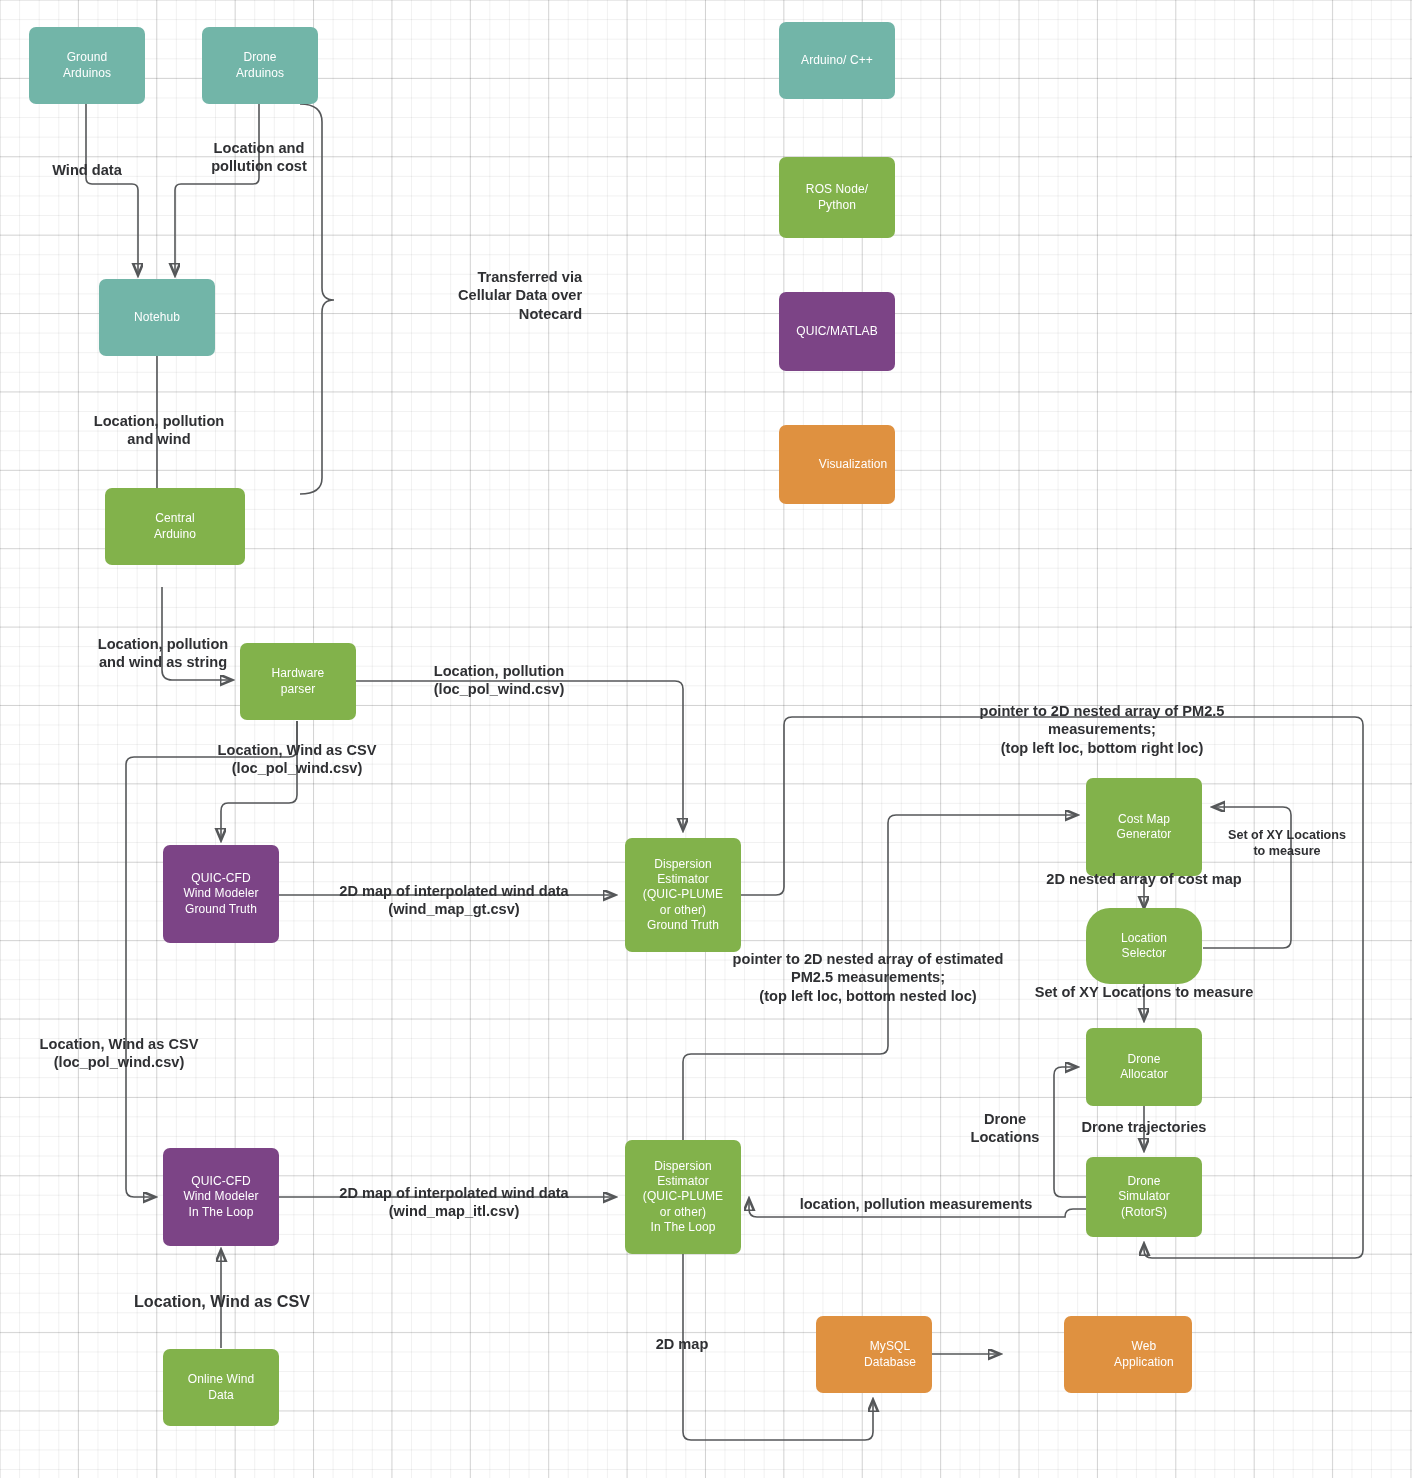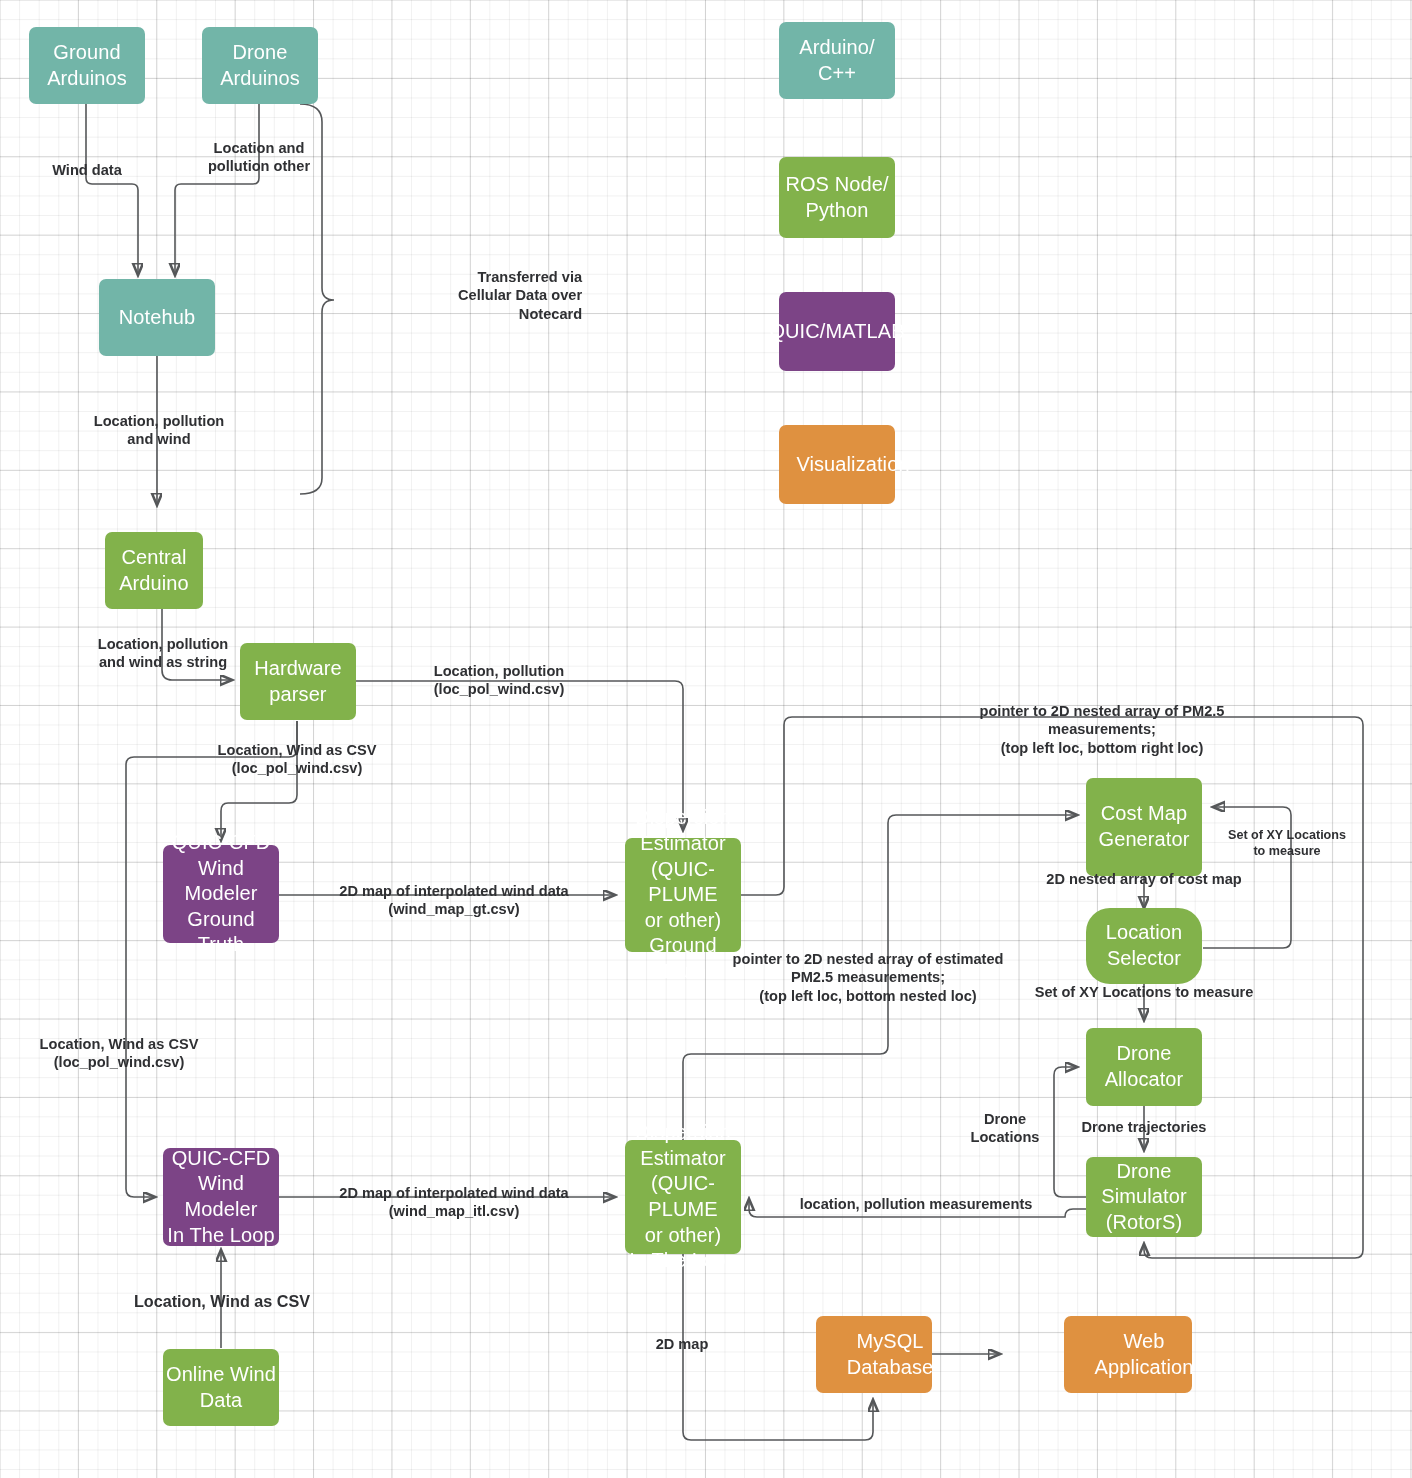--- a/index.html
+++ b/index.html
@@ -16,21 +16,21 @@
       linear-gradient(to right, rgba(0,0,0,.13) 1px, transparent 1px),
       linear-gradient(to bottom, rgba(0,0,0,.13) 1px, transparent 1px);
     background-size:19.6px 19.6px,19.6px 19.6px,78.4px 78.4px,78.4px 78.4px;
     background-position:-0.5px -0.5px,-0.5px -0.5px,-0.5px -0.5px,-0.5px -0.5px;
   }
   svg.edges{position:absolute;left:0;top:0;width:1412px;height:1478px;overflow:visible;pointer-events:none;}
   svg.edges path,svg.edges line{fill:none;stroke:#555759;stroke-width:1.6;}
   .node{
     position:absolute;border-radius:7px;display:flex;align-items:center;
     justify-content:center;text-align:center;color:#fff;
-    font-size:20px;line-height:1.28;letter-spacing:.1px;
+    font-size:12px;line-height:1.28;letter-spacing:.1px;
     box-sizing:border-box;white-space:pre-line;
   }
   .node.teal{background:#72b5a8;}
   .node.green{background:#82b24b;}
   .node.purple{background:#7c4486;}
   .node.orange{background:#df9140;padding-left:32px;}
   .node.ovf{overflow:visible;}
   .lbl{
     position:absolute;color:#2f3033;font-weight:bold;font-size:14.6px;
     line-height:1.26;text-align:center;white-space:pre-line;
@@ -91,21 +91,21 @@
     <path d="M683,1253 L683,1432 Q683,1440 691,1440 L865,1440 Q873,1440 873,1432 L873,1400" marker-end="url(#ah)"></path>
 
     <path d="M932,1354 L1000,1354" marker-end="url(#ah)"></path>
   </svg>
 
   <div class="node teal" style="left:29px;top:27px;width:116px;height:77px;">Ground
 Arduinos</div>
   <div class="node teal" style="left:202px;top:27px;width:116px;height:77px;">Drone
 Arduinos</div>
   <div class="node teal" style="left:99px;top:279px;width:116px;height:77px;">Notehub</div>
-  <div class="node green" style="left:105px;top:532px;width:98px;height:77px;">Central
+  <div class="node green" style="left:105px;top:488px;width:140px;height:77px;">Central
 Arduino</div>
   <div class="node green" style="left:240px;top:643px;width:116px;height:77px;">Hardware
 parser</div>
   <div class="node purple" style="left:163px;top:845px;width:116px;height:98px;">QUIC-CFD
 Wind Modeler
 Ground Truth</div>
   <div class="node purple" style="left:163px;top:1148px;width:116px;height:98px;">QUIC-CFD
 Wind Modeler
 In The Loop</div>
   <div class="node green" style="left:163px;top:1349px;width:116px;height:77px;">Online Wind
@@ -138,21 +138,21 @@
 Application</div>
 
   <div class="node teal" style="left:779px;top:22px;width:116px;height:77px;">Arduino/ C++</div>
   <div class="node green" style="left:779px;top:157px;width:116px;height:81px;">ROS Node/
 Python</div>
   <div class="node purple" style="left:779px;top:292px;width:116px;height:79px;">QUIC/MATLAB</div>
   <div class="node orange" style="left:779px;top:425px;width:116px;height:79px;">Visualization</div>
 
   <div class="lbl" style="left:87px;top:161px;">Wind data</div>
   <div class="lbl" style="left:259px;top:139px;">Location and
-pollution other</div>
+pollution cost</div>
   <div class="lbl" style="left:414px;top:268px;text-align:right;transform:none;margin-left:44px;">Transferred via
 Cellular Data over
 Notecard</div>
   <div class="lbl" style="left:159px;top:412px;">Location, pollution
 and wind</div>
   <div class="lbl" style="left:163px;top:635px;">Location, pollution
 and wind as string</div>
   <div class="lbl" style="left:499px;top:662px;">Location, pollution
 (loc_pol_wind.csv)</div>
   <div class="lbl" style="left:297px;top:741px;">Location, Wind as CSV

